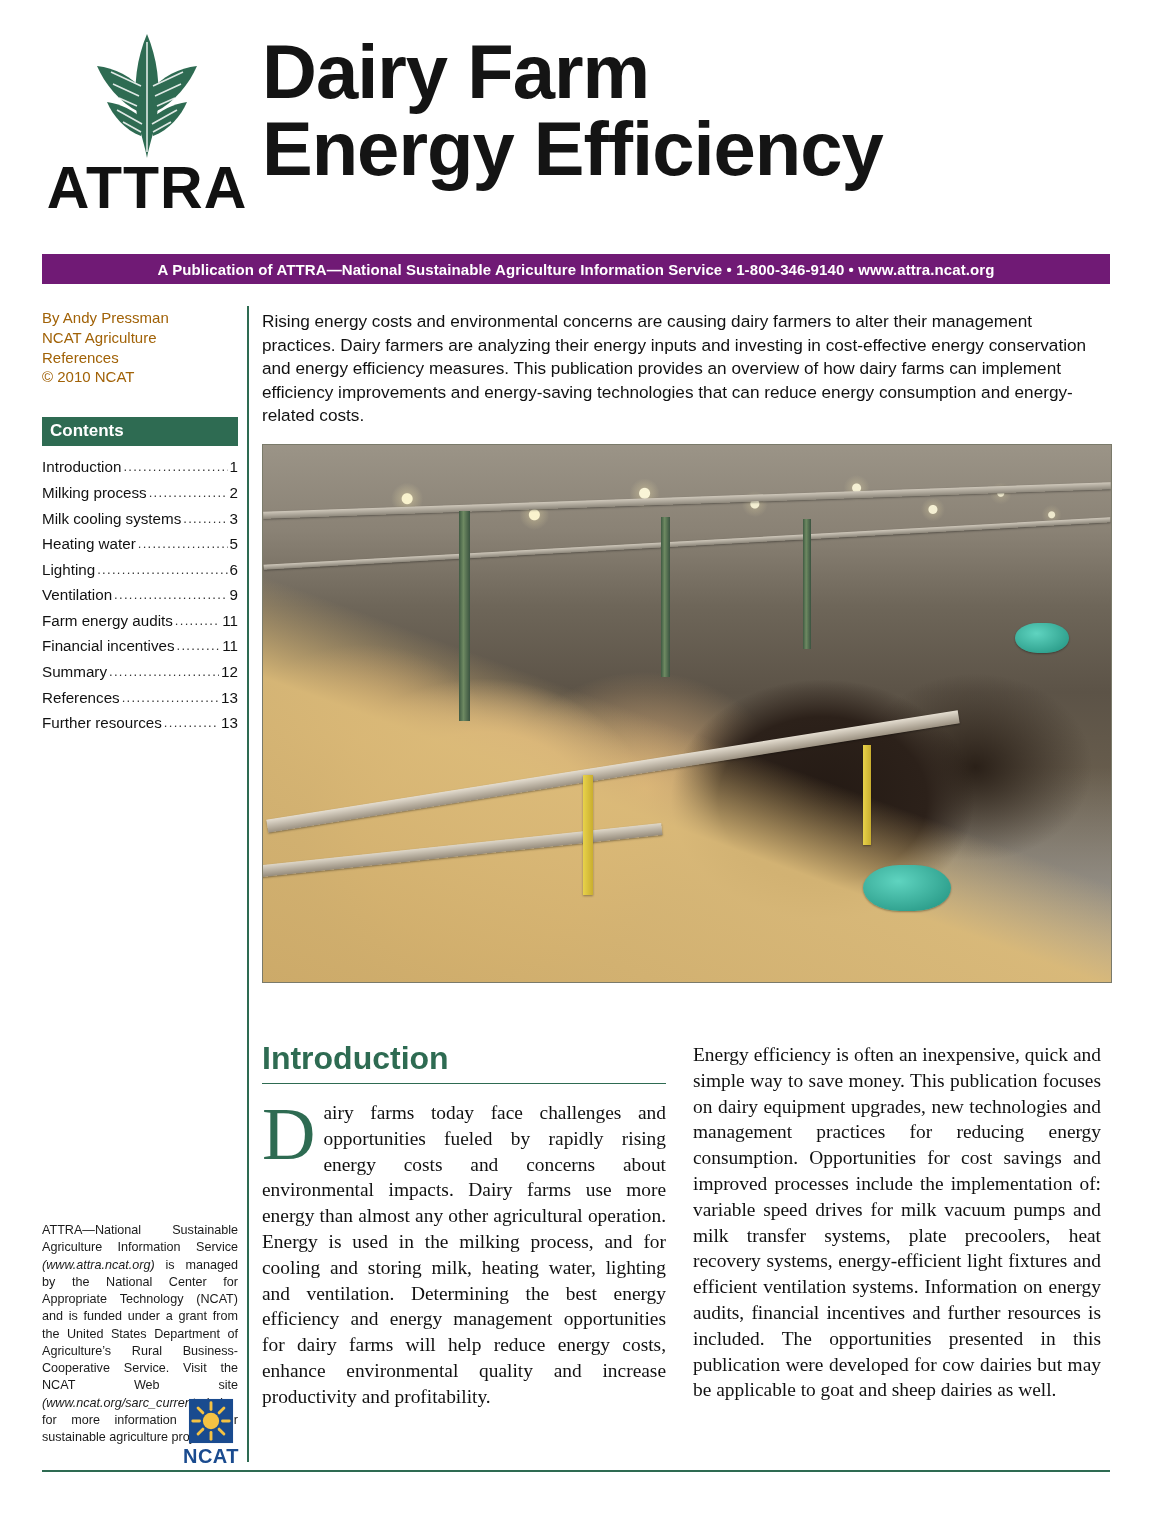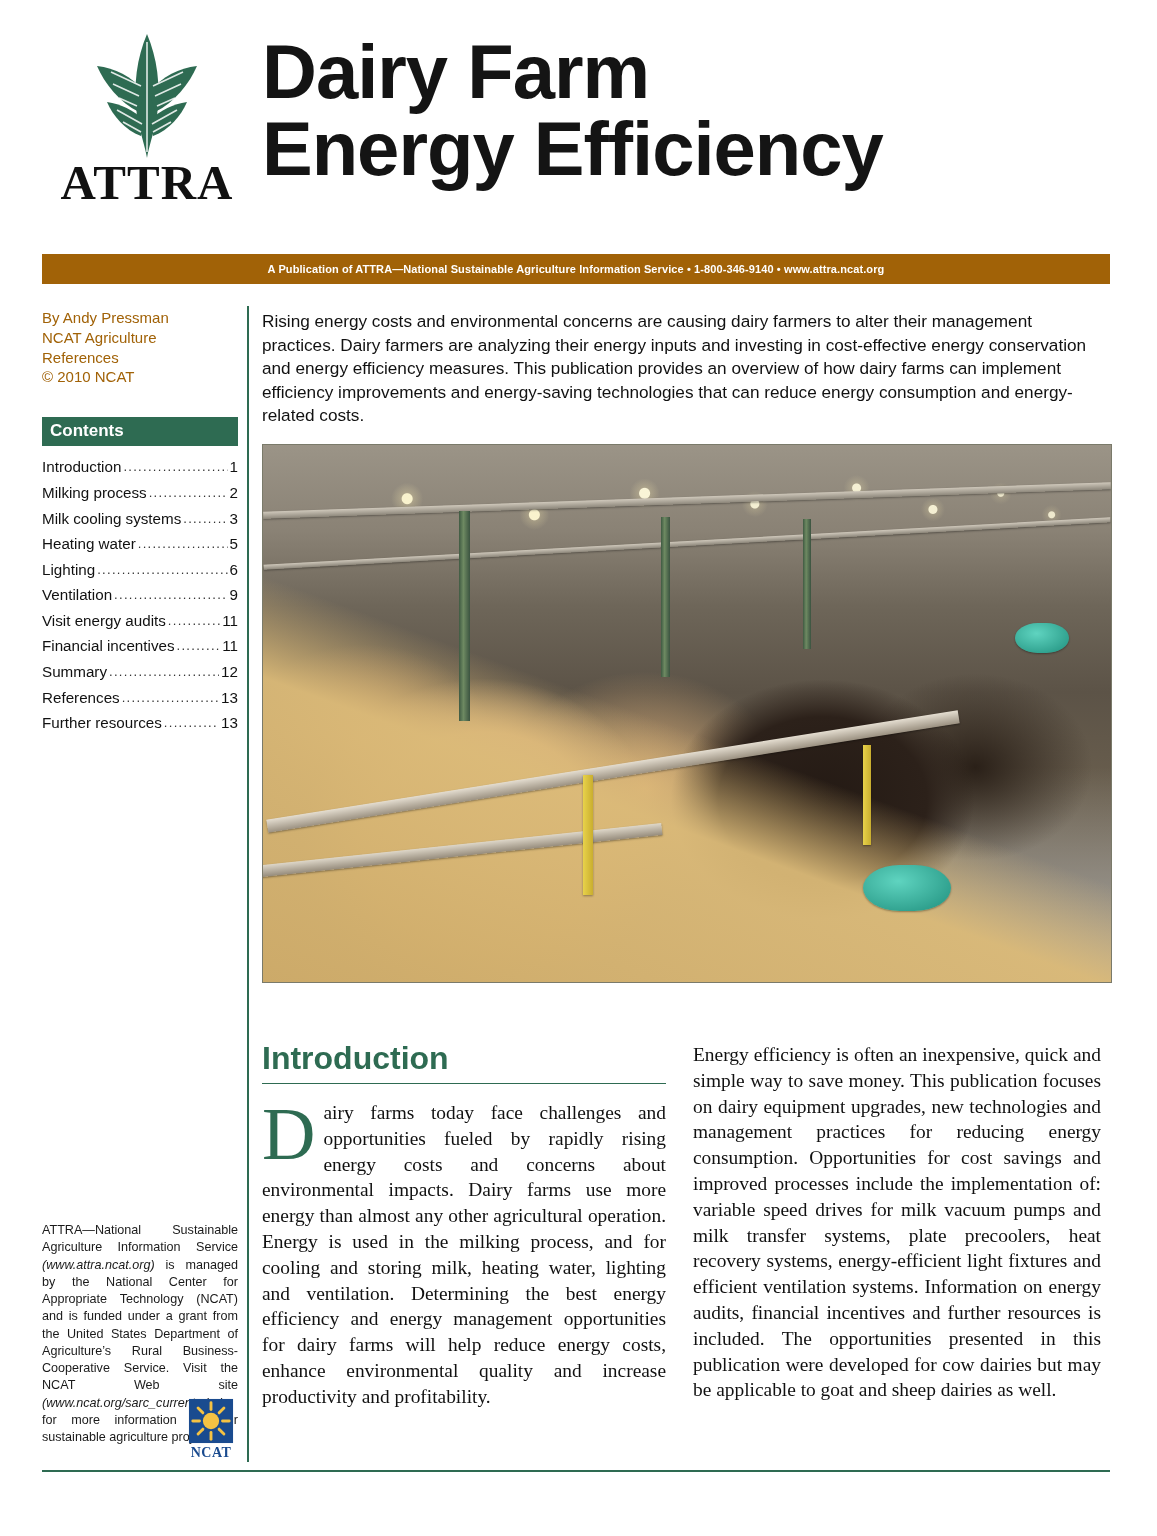--- a/index.html
+++ b/index.html
@@ -34,22 +34,22 @@
     left: 42px; top: 32px;
     width: 210px;
     text-align: center;
   }
   .logo-mark {
     width: 120px; height: 128px;
     margin: 0 auto;
     display: block;
   }
   .logo-word {
-    font-family: Liberation Serif, serif;
-    font-size: 49px;
+    font-family: Liberation Sans, sans-serif;
+    font-size: 59px;
     font-weight: bold;
     letter-spacing: 1px;
     color: #111;
     margin-top: -6px;
   }
   .title-block {
     position: absolute;
     left: 262px; top: 36px;
     width: 870px;
   }
@@ -64,23 +64,23 @@
   .title-line.second {
     margin-top: 4px;
   }
 
   
   .banner {
     position: absolute;
     left: 42px; top: 254px;
     width: 1068px;
     height: 30px;
-    background: #a16207;
+    background: #701a75;
     color: #ffffff;
-    font-size: 11px;
+    font-size: 15px;
     font-weight: bold;
     display: flex;
     align-items: center;
     justify-content: center;
     letter-spacing: 0.1px;
   }
 
   
   .left-col {
     position: absolute;
@@ -148,26 +148,25 @@
     left: 182px; top: 1398px;
     width: 58px;
     text-align: center;
   }
   .ncat-sun {
     width: 46px; height: 46px;
     display: block;
     margin: 0 auto;
   }
   .ncat-word {
-    font-size: 14px;
+    font-size: 20px;
     font-weight: bold;
     color: #1a4b8f;
     letter-spacing: 0.5px;
     margin-top: 1px;
-    font-family: Liberation Serif, serif;
   }
 
   
   .intro-para {
     position: absolute;
     left: 262px; top: 310px;
     width: 848px;
     font-size: 17.2px;
     line-height: 1.37;
     color: #111;
@@ -350,21 +349,21 @@
         <span class="toc-label">Lighting</span>
         <span class="toc-dots">........................................</span>
         <span class="toc-page">6</span>
       </div>
       <div class="toc-item">
         <span class="toc-label">Ventilation</span>
         <span class="toc-dots">........................................</span>
         <span class="toc-page">9</span>
       </div>
       <div class="toc-item">
-        <span class="toc-label">Visit energy audits</span>
+        <span class="toc-label">Farm energy audits</span>
         <span class="toc-dots">........................................</span>
         <span class="toc-page">11</span>
       </div>
       <div class="toc-item">
         <span class="toc-label">Financial incentives</span>
         <span class="toc-dots">........................................</span>
         <span class="toc-page">11</span>
       </div>
       <div class="toc-item">
         <span class="toc-label">Summary</span>

